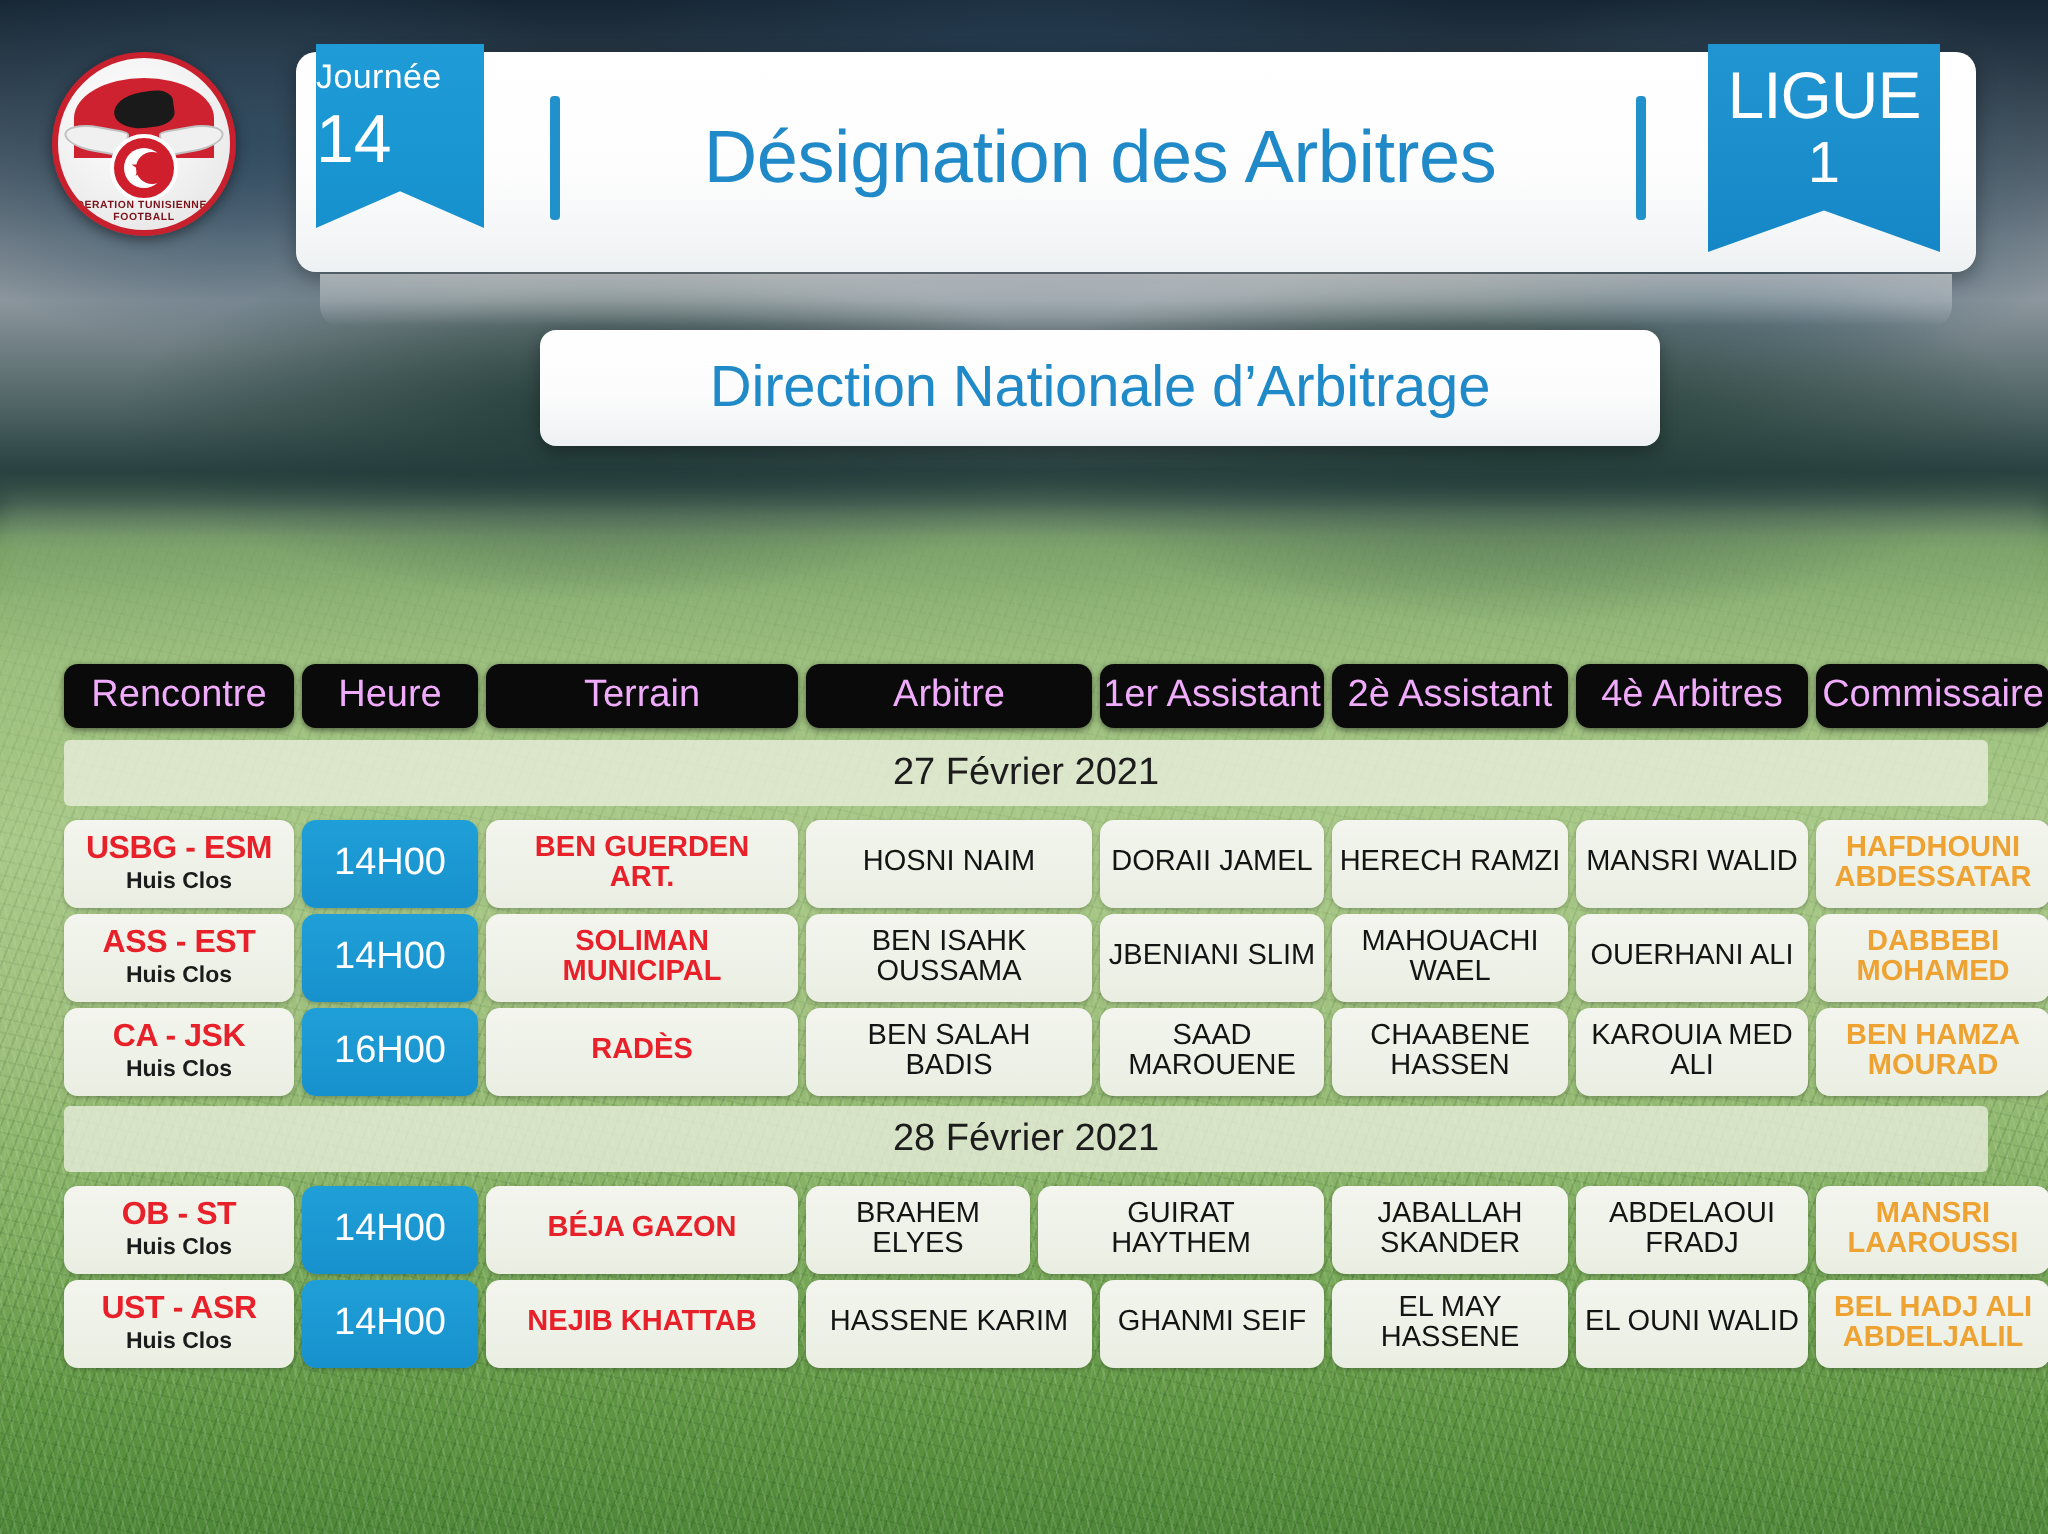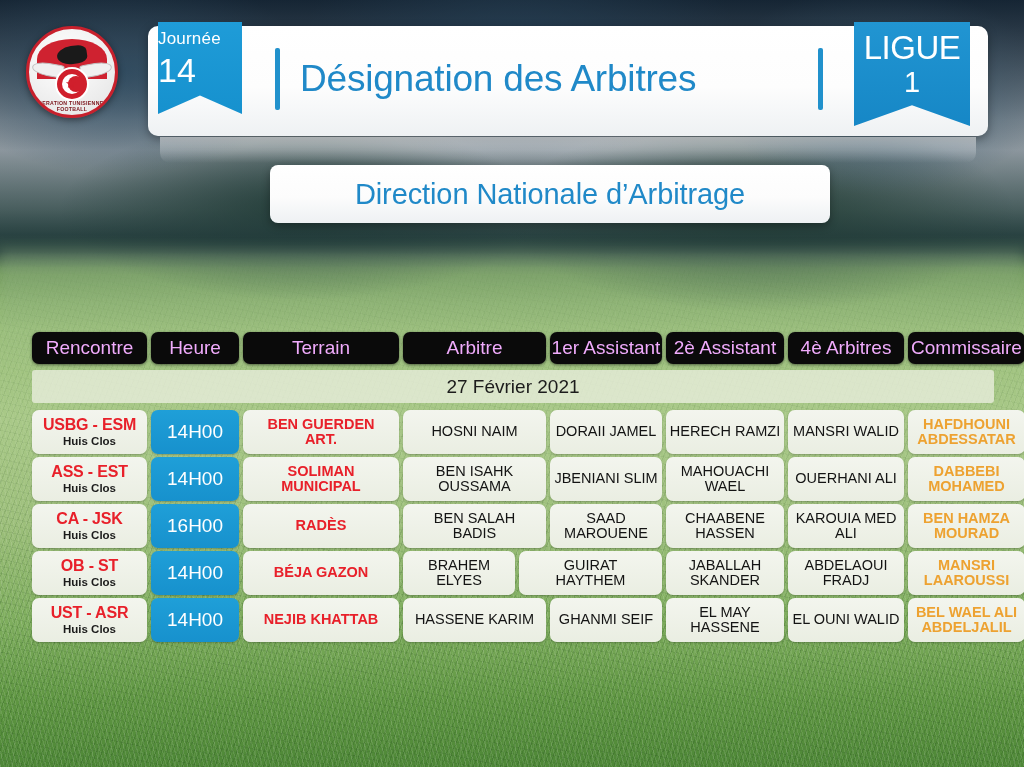--- a/index.html
+++ b/index.html
@@ -160,20 +160,21 @@
     background: #2191cc;
     border-radius: 2px;
     top: 48px;
   }
   #sep-left  { left: 275px; }
   #sep-right { left: 818px; }
 
   #main-title {
     position: absolute;
     left: 300px; top: 58px; width: 500px;
+    text-align: center;
     color: #2089c8;
     font-size: 37px;
     letter-spacing: -0.2px;
   }
 
   
   #ligue-badge {
     position: absolute;
     left: 854px; top: 22px;
     width: 116px; height: 104px;
@@ -419,20 +420,21 @@
           </div>
           <div class="cell c-arbitre4 official">
             <span class="ln">KAROUIA MED</span>
             <span class="ln">ALI</span>
           </div>
           <div class="cell c-commissaire commissaire">
             <span class="ln">BEN HAMZA</span>
             <span class="ln">MOURAD</span>
           </div>
         </div>
+        <div class="date-row">28 Février 2021</div>
         <div class="trow data-row">
           <div class="cell c-rencontre match">
             <span class="match-code">OB - ST</span>
             <span class="match-note">Huis Clos</span>
           </div>
           <div class="cell c-heure heure">14H00</div>
           <div class="cell c-terrain terrain">
             <span class="ln">BÉJA GAZON</span>
           </div>
           <div class="cell c-assist1 official">
@@ -471,20 +473,20 @@
             <span class="ln">GHANMI SEIF</span>
           </div>
           <div class="cell c-assist2 official">
             <span class="ln">EL MAY</span>
             <span class="ln">HASSENE</span>
           </div>
           <div class="cell c-arbitre4 official">
             <span class="ln">EL OUNI WALID</span>
           </div>
           <div class="cell c-commissaire commissaire">
-            <span class="ln">BEL WAEL ALI</span>
+            <span class="ln">BEL HADJ ALI</span>
             <span class="ln">ABDELJALIL</span>
           </div>
         </div>
       </div>
   </div>
 
 </div>
 
 </body></html>

